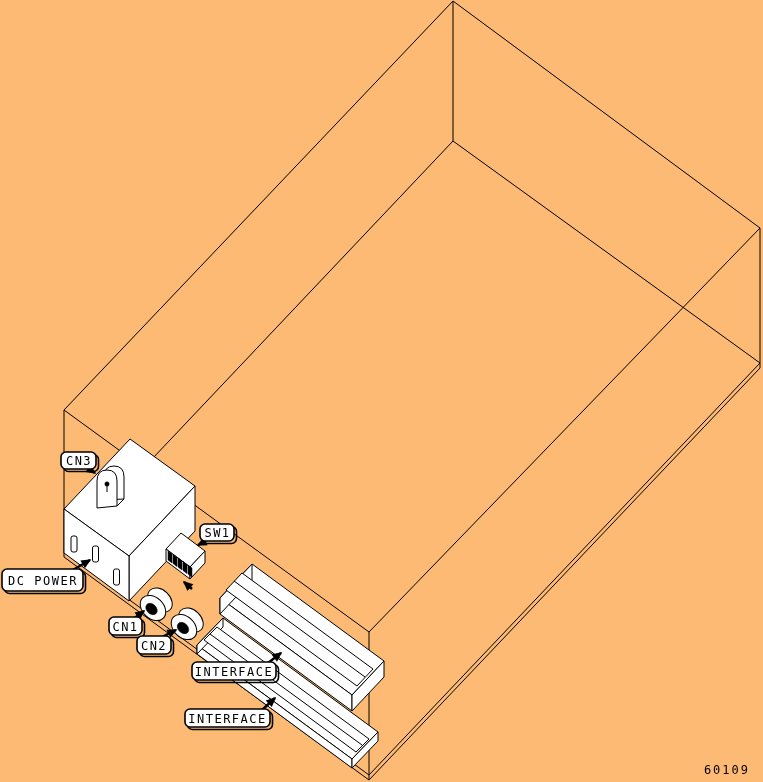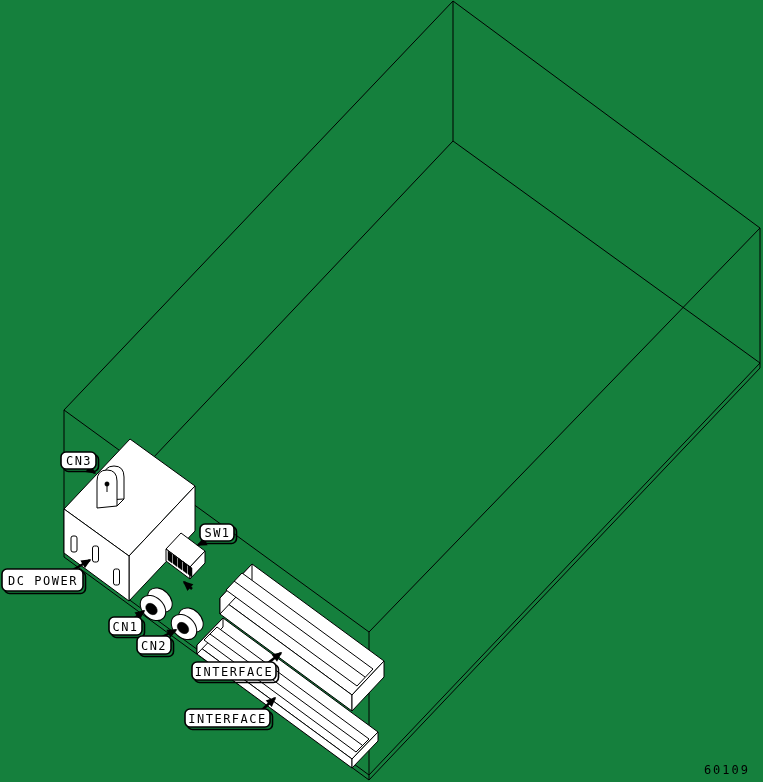--- a/index.html
+++ b/index.html
@@ -5,21 +5,21 @@
   html, body {
     margin: 0;
     padding: 0;
     background: #ffffff;
     font-family: "DejaVu Sans Mono", "Liberation Mono", monospace;
   }
   .stage {
     position: relative;
     width: 763px;
     height: 782px;
-    background: #15803d;
+    background: #fdba74;
     overflow: hidden;
   }
   svg { display: block; }
   .wire { stroke: #000; stroke-width: 1; fill: none; }
   .face { stroke: #000; stroke-width: 1; fill: #ffffff; }
   .slot { stroke: #000; stroke-width: 1; fill: #ffffff; }
   .dark { stroke: #000; stroke-width: 0.5; fill: #000; }
   .leader { stroke: #000; stroke-width: 2.5; fill: none; }
   .callout-shadow { fill: none; stroke: #000; stroke-width: 1.6; }
   .callout-box { fill: #ffffff; stroke: #000; stroke-width: 1.6; }

